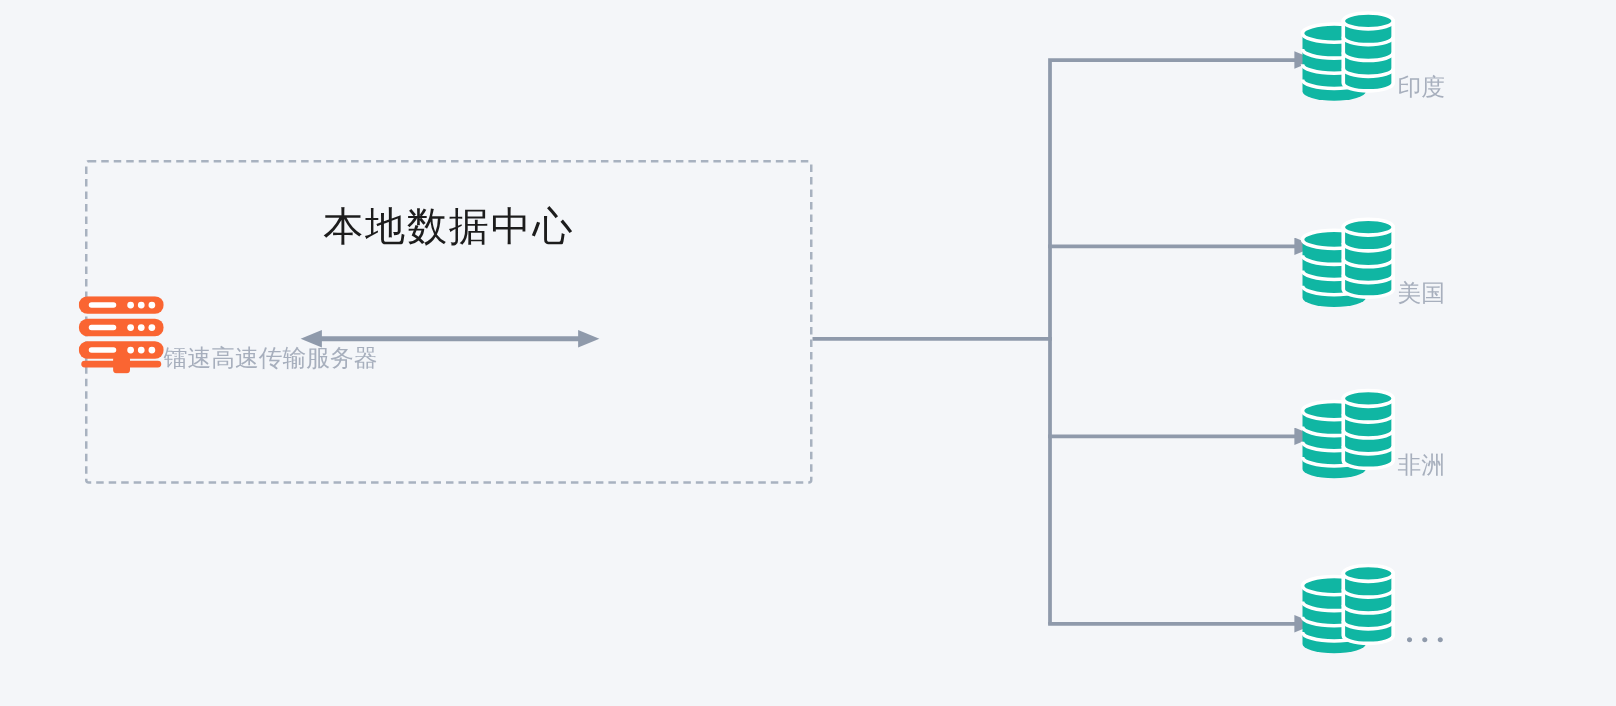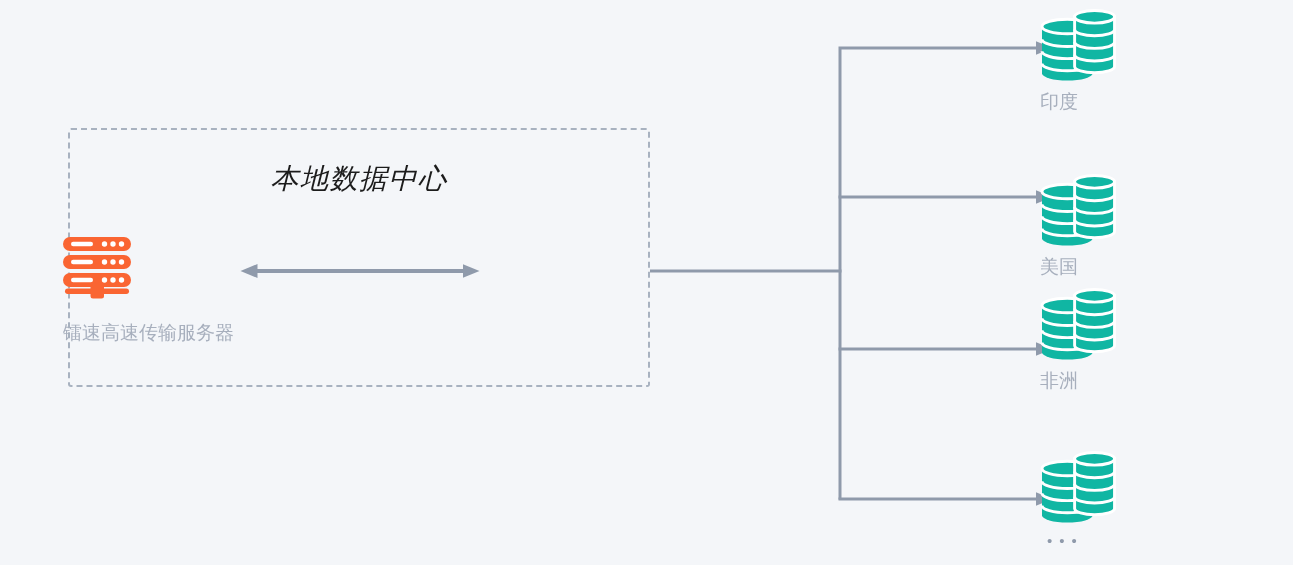--- a/index.html
+++ b/index.html
@@ -14,47 +14,46 @@
 
   
   .dc-box{
     position:absolute;left:68px;top:128px;width:582px;height:259px;
     border:2px dashed var(--box-border,#a8b2c0);
     border-radius:3px;box-sizing:border-box;
   }
   .dc-title{
     position:absolute;left:0;right:0;top:30px;
     text-align:center;
-    font-size:28px;letter-spacing:1.5px;
+    font-size:32px;letter-spacing:1.5px;
     color:var(--title-color,#1c1c1c);
     white-space:nowrap;
-    font-style:italic;
   }
 
   
   .node{
     position:absolute;
-    display:flex;flex-direction:column;align-items:flex-start;
+    display:flex;flex-direction:row;align-items:flex-end;
   }
   .node .caption{
     font-size:19px;
     color:var(--label-color,#a7afbd);
     white-space:nowrap;
     line-height:22px;
   }
   .server-node{left:63px;top:237px;width:240px;}
   .server-node .caption{margin-top:23px;}
   .storage-node{left:462px;top:230px;width:160px;}
   .storage-node .caption{margin-top:16px;}
 
   .remote-node{left:1040px;width:160px;}
   .remote-node .caption{margin-top:9px;}
   .remote-1{top:8px;}
   .remote-2{top:173px;}
-  .remote-3{top:287px;}
+  .remote-3{top:310px;}
   .remote-4{top:450px;}
   .remote-4 .caption{
     margin-top:6px;
     font-size:15px;letter-spacing:7px;
     color:var(--line-color,#8f9aab);
     padding-left:7px; 
   }
 
   .icon-server-svg{width:68px;height:62px;display:block;}
   .icon-db-svg{width:80px;height:76px;display:block;}

